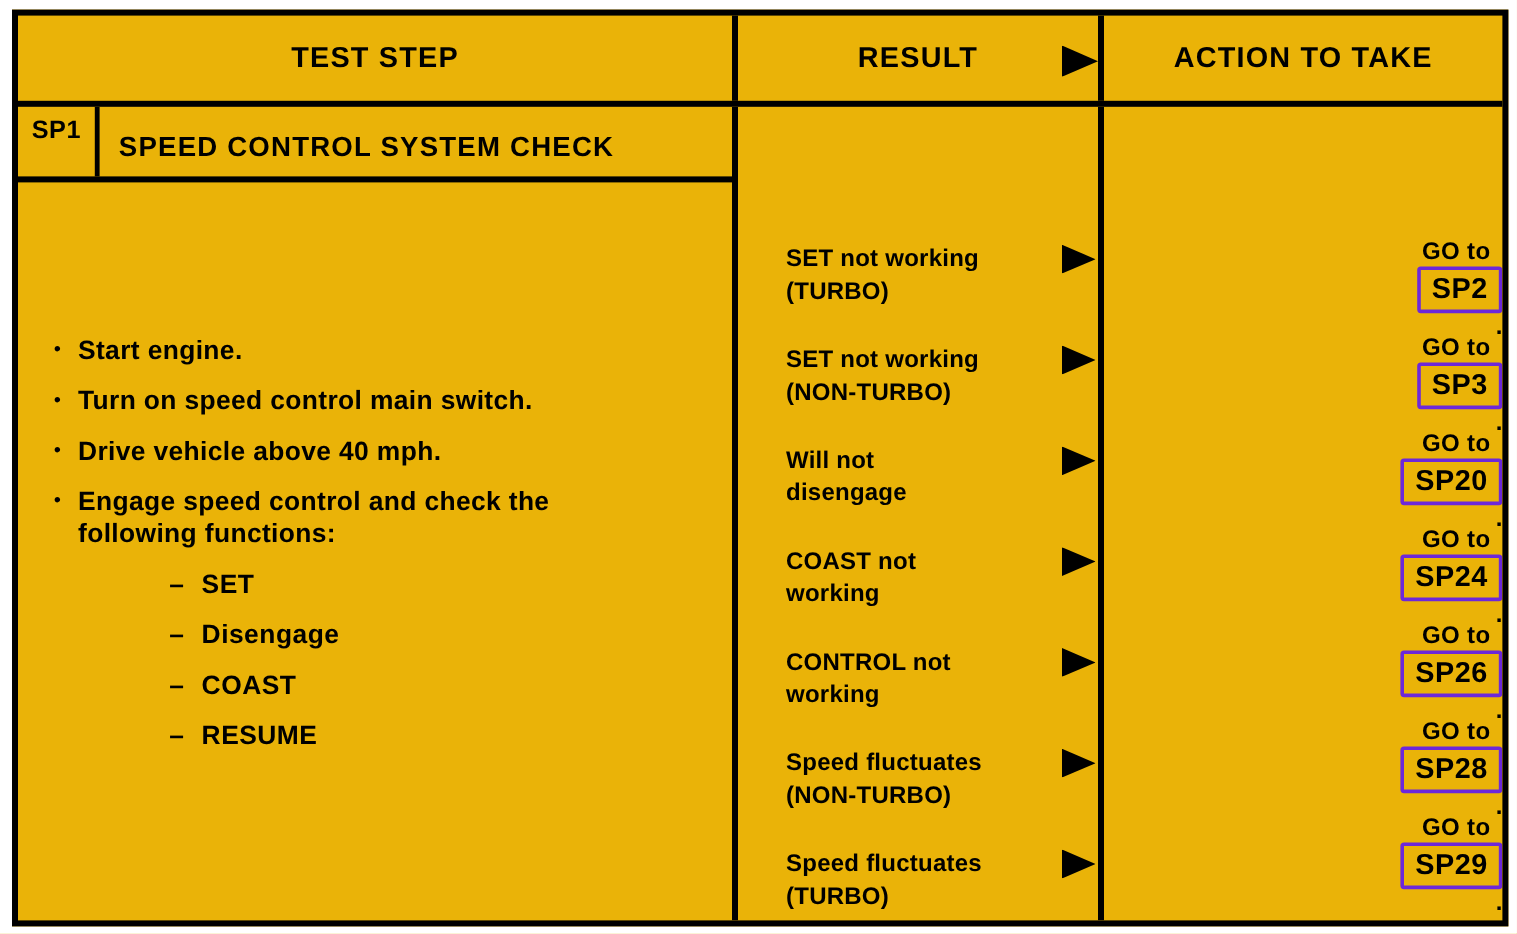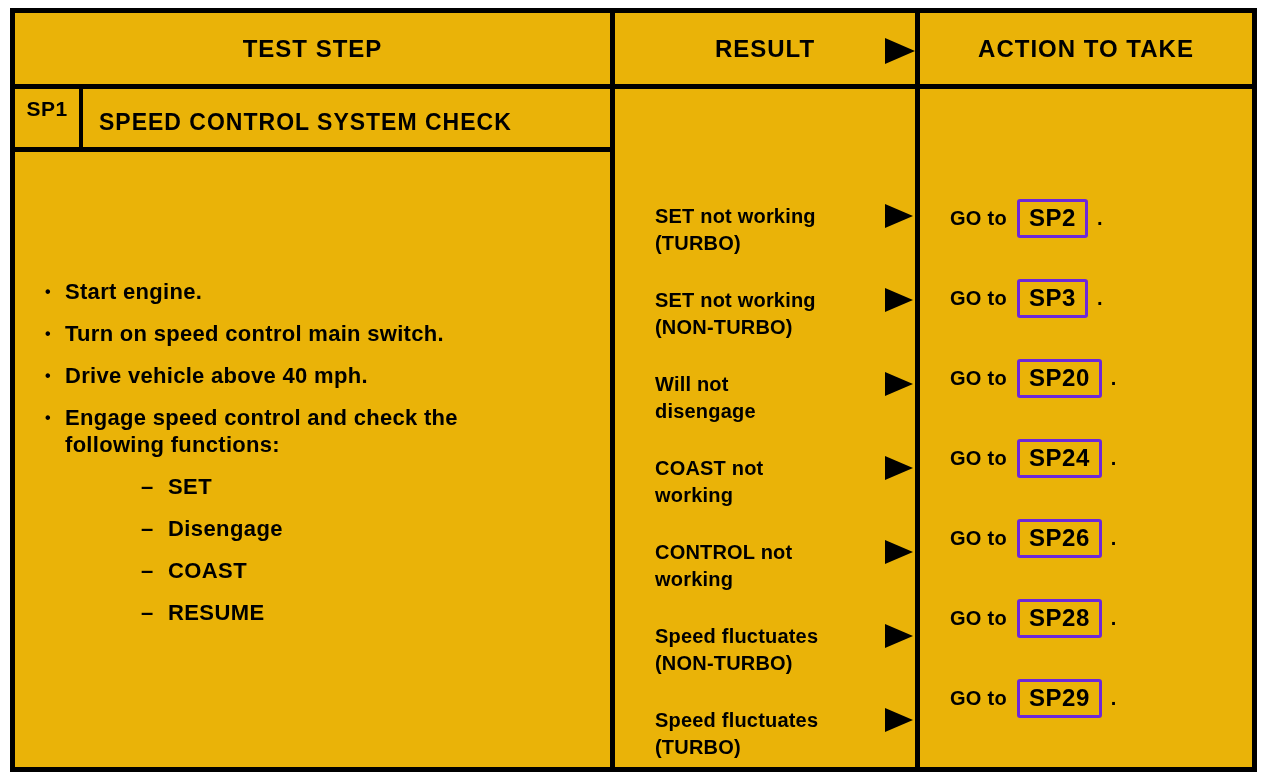--- a/index.html
+++ b/index.html
@@ -43,21 +43,21 @@
   .dash-marker { width:27px; font-size:22px; line-height:27px; }
   .subitem-text { font-size:22px; line-height:27px; letter-spacing:.4px;text-align:right; }
 
   
   .result-entry { height:84px; position:relative; padding-left:24px; }
   .result-line { font-size:20px; line-height:27px; letter-spacing:.2px; }
   .row-ptr { position:absolute; right:2px; top:1px; width:28px; height:24px; }
 
   
   .action-entry { height:84px; padding-left:30px; }
-  .action-line { display:flex; align-items:center; margin-top:-4px; }
+  .action-line { display:flex; align-items:flex-end; margin-top:-4px;flex-direction:column; }
   .go-label { font-size:20px; letter-spacing:.3px; margin-right:10px; }
   .sp-box { border:3px solid #6d28d9; border-radius:3px; padding:2px 9px 3px 9px;
             font-size:24px; letter-spacing:.5px; }
   .suffix { font-size:20px; margin-left:9px; }
 </style>
 </head>
 <body>
 
 <div class="sheet">
 

